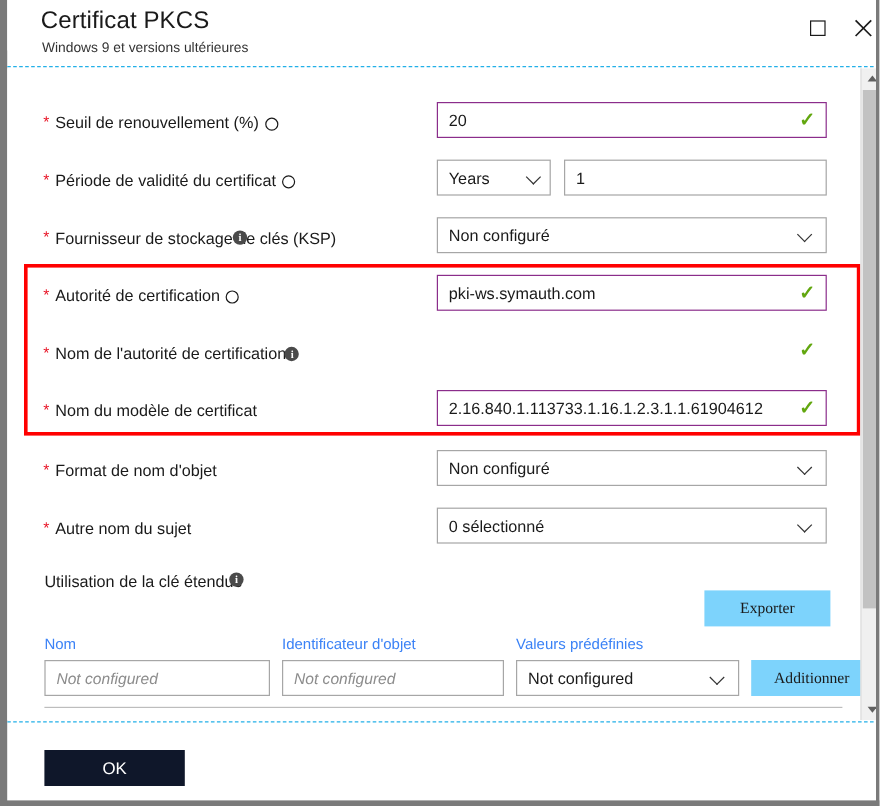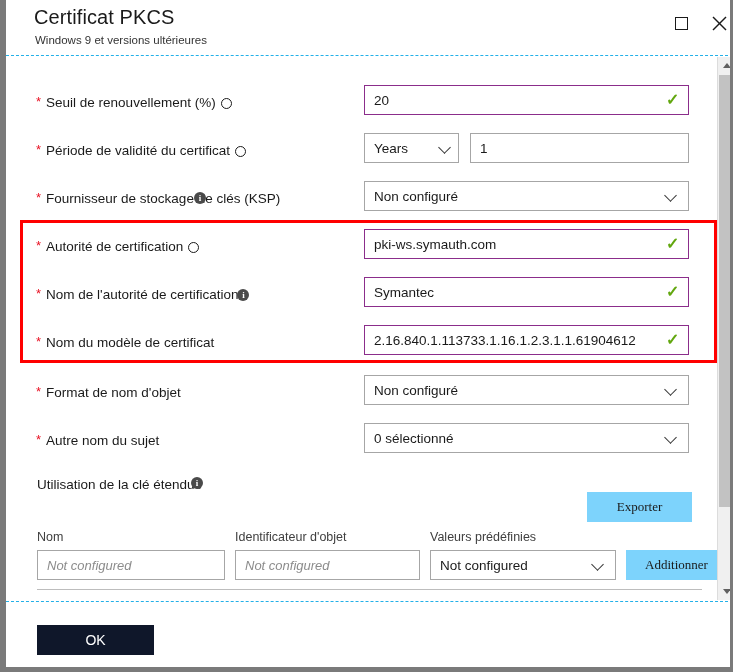--- a/index.html
+++ b/index.html
@@ -152,21 +152,21 @@
     position: absolute;
     background: #7dd3fc;
     border: none;
     font-size: 13px; color: #1a1a1a;
     font-family: Liberation Serif, serif;
     cursor: pointer;
     display: flex; align-items: center; justify-content: center;
   }
   .col-head {
     position: absolute;
-    font-size: 12.5px; color: #404040;
+    font-size: 12.5px; color: #3b82f6;
   }
   .ph {
     font-size: 13px; color: #8c8c8c; font-style: italic;
   }
   .inp-ph {
     position: absolute;
     height: 30px;
     border: 1px solid #a6a6a6;
     background: #ffffff;
     display: flex; align-items: center;
@@ -292,23 +292,20 @@
       </div>
       <span class="check" style="left:660px;top:5px;">✓</span>
     </div>
 
     <div class="row" style="top:220px;">
       <div class="label">
         <span class="req">*</span>
         <span>Nom de l'autorité de certification</span>
         <span class="info-filled">i</span>
       </div>
-      <div class="ctrl inp-purple" style="left:358px;">
-        <span>Symantec</span>
-      </div>
       <span class="check" style="left:660px;top:5px;">✓</span>
     </div>
 
     <div class="row" style="top:268px;">
       <div class="label">
         <span class="req">*</span>
         <span>Nom du modèle de certificat</span>
       </div>
       <div class="ctrl inp-purple" style="left:358px;">
         <span>2.16.840.1.113733.1.16.1.2.3.1.1.61904612</span>

